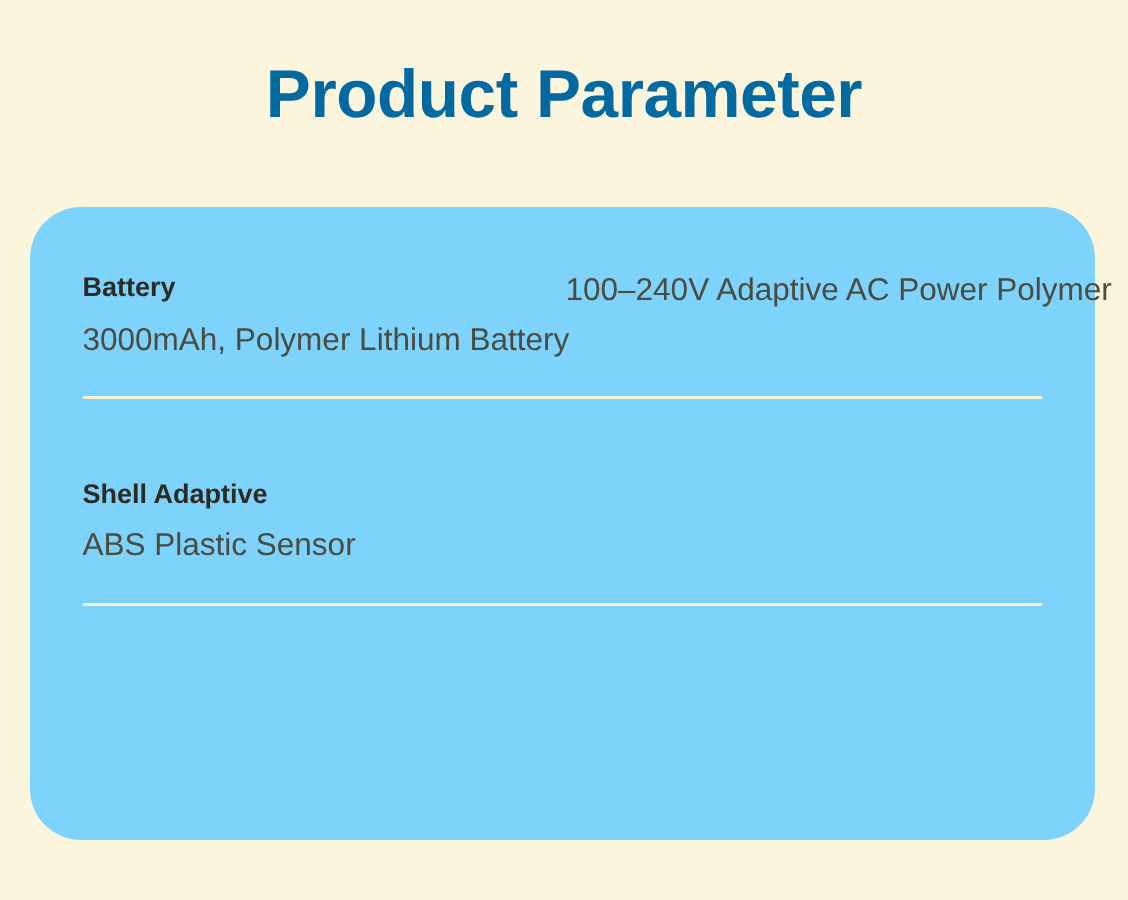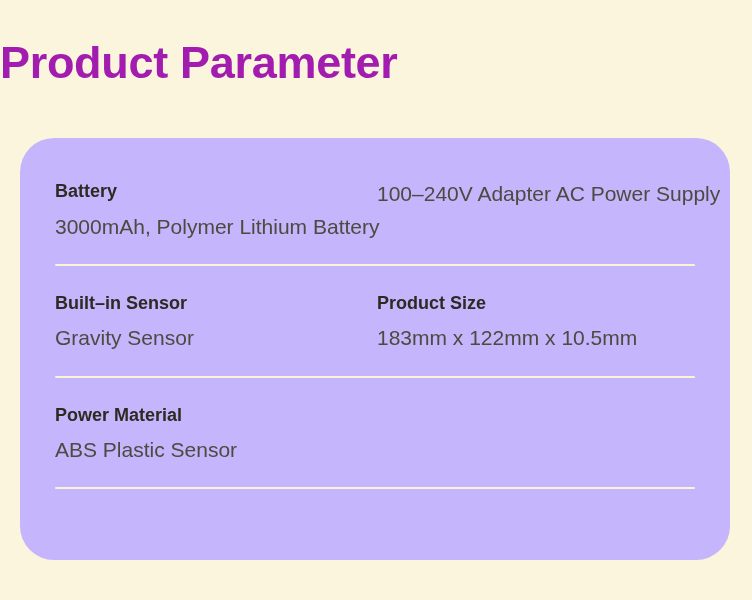--- a/index.html
+++ b/index.html
@@ -13,34 +13,35 @@
     font-family: "Liberation Sans", sans-serif;
     overflow: hidden;
     position: relative;
   }
 
   .page-title {
     position: absolute;
     top: 38px;
     left: 0;
     width: 752px;
+    text-align: center;
     font-size: 45px;
     font-weight: bold;
-    color: #a21caf;
+    color: #0369a1;
     letter-spacing: -0.3px;
     line-height: 1.1;
   }
 
   .spec-card {
     position: absolute;
     left: 20px;
     top: 138px;
     width: 710px;
     height: 422px;
-    background: #c4b5fd;
+    background: #7dd3fc;
     border-radius: 34px;
     box-sizing: border-box;
     padding: 18px;
   }
 
   .spec-rows {
     position: absolute;
     left: 35px;
     top: 42px;
     width: 640px;
@@ -106,44 +107,33 @@
 
 <div class="spec-card">
   <div class="spec-rows">
 
     <div class="spec-row">
       <div class="spec-cell left">
         <div class="spec-label">Battery</div>
         <div class="spec-value">3000mAh, Polymer Lithium Battery</div>
       </div>
       <div class="spec-cell right">
-        <div class="spec-value">100–240V Adapter AC Power Supply</div>
+        <div class="spec-value">100–240V Adaptive AC Power Polymer</div>
       </div>
       <div class="divider"></div>
     </div>
 
     <div class="row-gap"></div>
 
-    <div class="spec-row">
-      <div class="spec-cell left">
-        <div class="spec-label">Built–in Sensor</div>
-        <div class="spec-value">Gravity Sensor</div>
-      </div>
-      <div class="spec-cell right">
-        <div class="spec-label">Product Size</div>
-        <div class="spec-value">183mm x 122mm x 10.5mm</div>
-      </div>
-      <div class="divider"></div>
-    </div>
 
     <div class="row-gap"></div>
 
     <div class="spec-row">
       <div class="spec-cell left">
-        <div class="spec-label">Power Material</div>
+        <div class="spec-label">Shell Adaptive</div>
         <div class="spec-value">ABS Plastic Sensor</div>
       </div>
       <div class="spec-cell right empty">
         <div class="spec-label"></div>
         <div class="spec-value"></div>
       </div>
       <div class="divider"></div>
     </div>
 
   </div>

